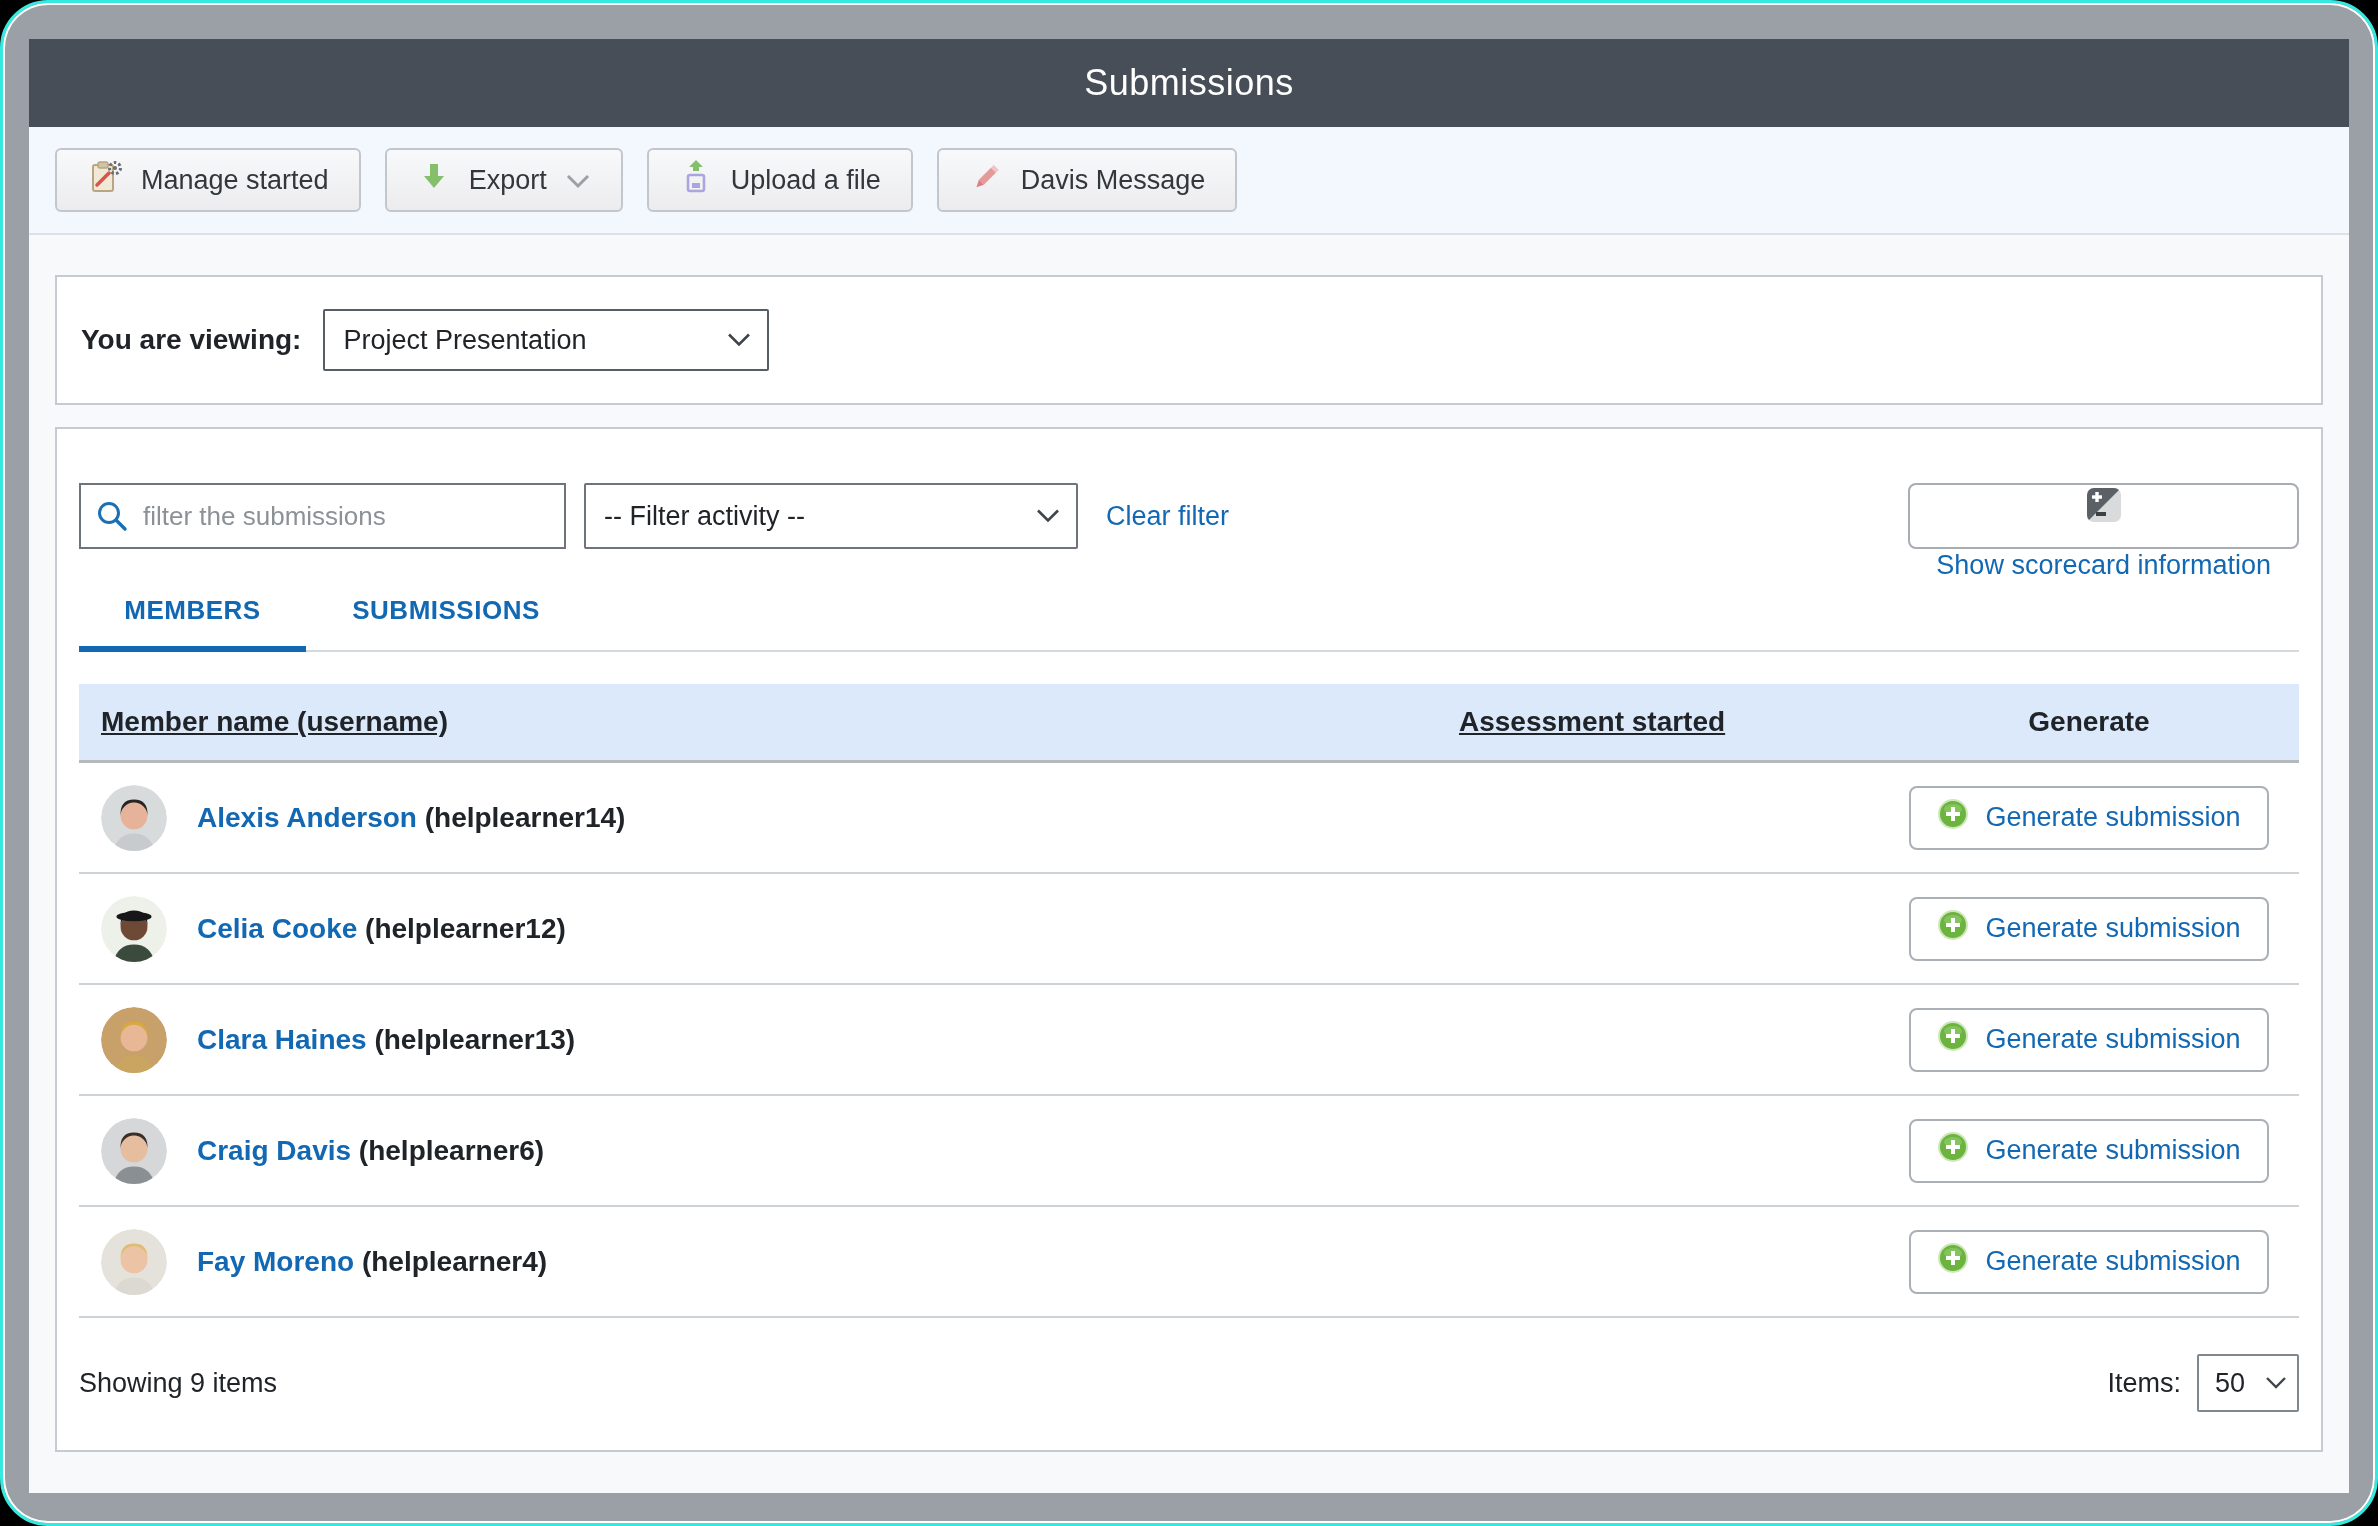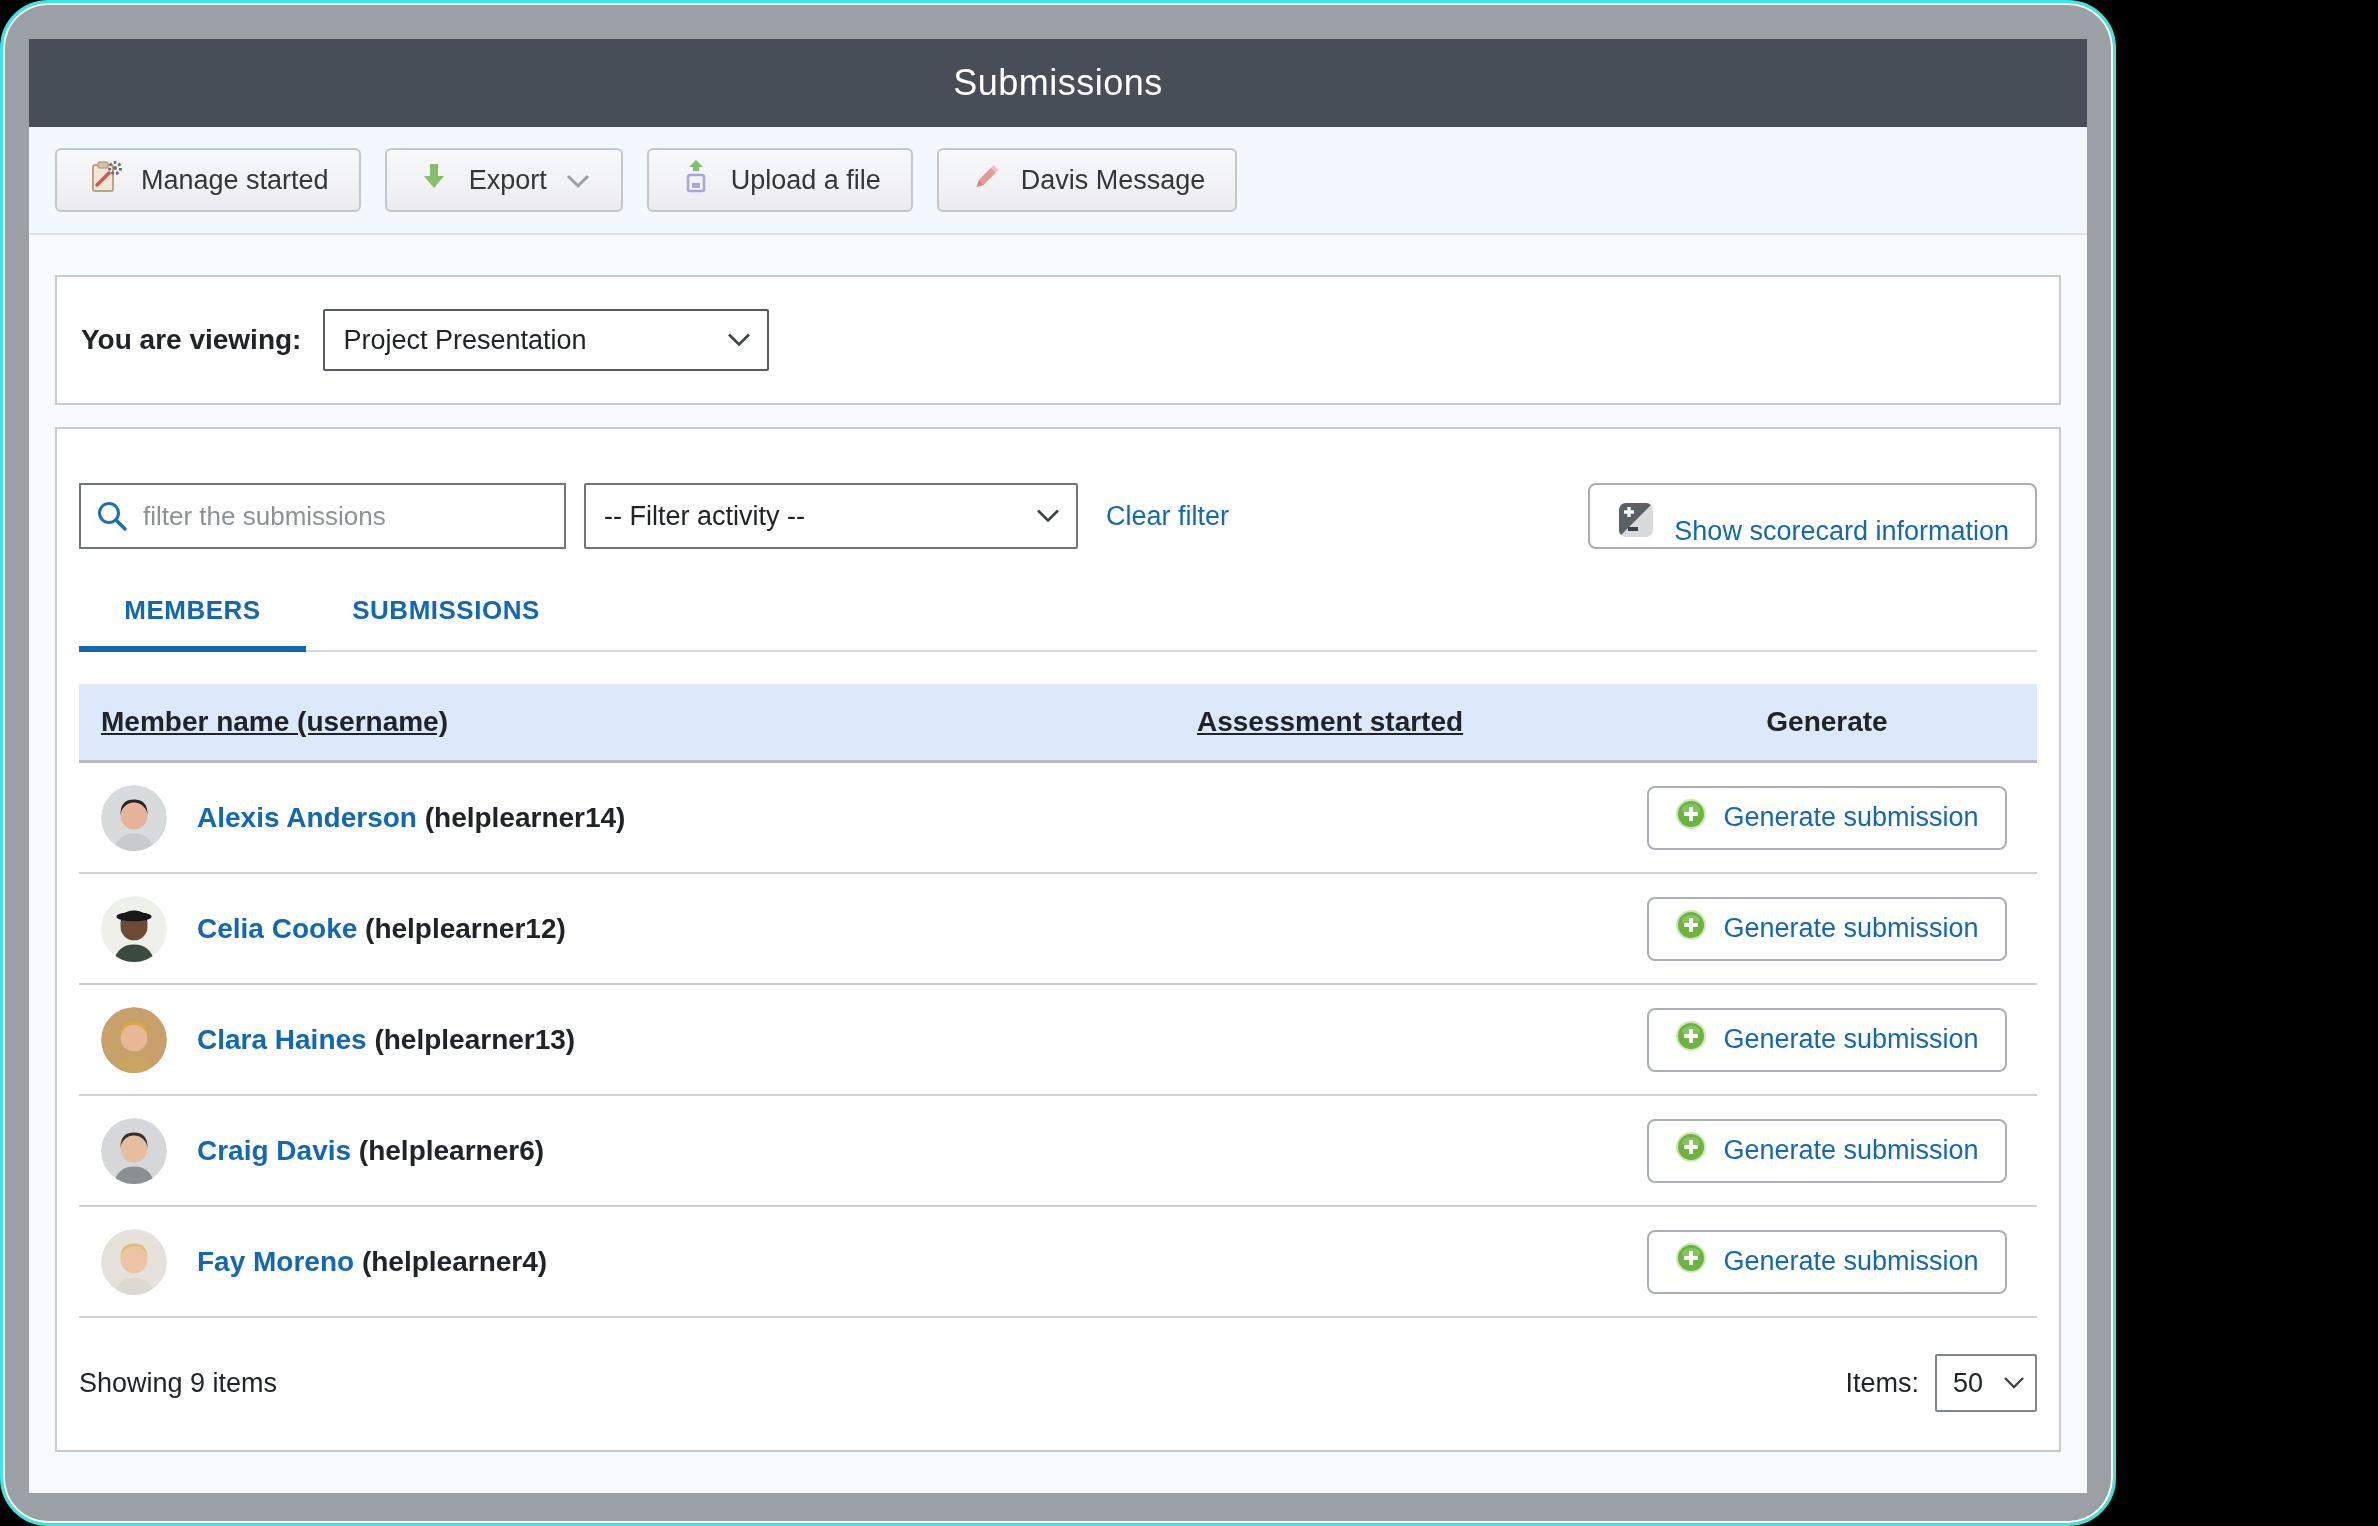--- a/index.html
+++ b/index.html
@@ -1,16 +1,16 @@
 <!DOCTYPE html>
 <html><head>
 <meta charset="utf-8">
 <style>
   html,body{margin:0;padding:0;background:#000;}
-  .stage{position:relative;width:2116px;height:1526px;background:#000;
+  .stage{position:relative;width:2378px;height:1526px;background:#000;
          font-family:"Liberation Sans",sans-serif;overflow:hidden;}
   .bezel{position:absolute;inset:0;border-radius:48px;background:#9aa0a5;
          border:3px solid #35e8e0;box-shadow:inset 0 0 0 2px #ffffff;overflow:hidden;}
   .screen{position:absolute;left:26px;right:26px;top:36px;bottom:30px;background:#f7f9fa;overflow:hidden;}
 
   
   .app-header{height:88px;background:#474e57;display:flex;align-items:center;justify-content:center;}
   .app-header h1{margin:0;color:#ffffff;font-size:36px;font-weight:500;letter-spacing:.5px;}
 
   
@@ -37,22 +37,22 @@
 
   
   .main-panel{padding:0 22px 0;}
   .filter-row{display:flex;align-items:center;padding-top:54px;}
   .search-box{display:flex;align-items:center;width:487px;height:66px;border:2px solid #6e747b;background:#fff;box-sizing:border-box;}
   .search-box svg{margin:0 12px 0 14px;flex:none;}
   .search-box input{border:none;outline:none;flex:1;min-width:0;font-size:26px;color:#333;font-family:inherit;background:transparent;}
   .search-box input::placeholder{color:#8c9196;}
   .activity-select{margin-left:18px;}
   .clear-link{margin-left:28px;color:#1268b3;font-size:27px;text-decoration:none;cursor:pointer;}
-  .scorecard-btn{margin-left:auto;display:flex;align-items:flex-end;gap:18px;height:66px;padding:0 26px;
-       background:#fff;border:2px solid #a7adb3;border-radius:8px;color:#1268b3;font-size:27px;cursor:pointer;font-family:inherit;}
+  .scorecard-btn{margin-left:auto;display:flex;align-items:center;gap:18px;height:66px;padding:0 26px;
+       background:#fff;border:2px solid #a7adb3;border-radius:8px;color:#1268b3;font-size:27px;cursor:pointer;font-family:inherit;flex-direction:column;}
 
   
   .tabs{display:flex;margin-top:46px;border-bottom:2px solid #d4d9dd;}
   .tab{position:relative;width:227px;text-align:center;padding-bottom:24px;font-weight:700;font-size:26px;
        color:#1268b3;letter-spacing:.5px;cursor:pointer;}
   .tab + .tab{width:280px;}
   .tab.active::after{content:"";position:absolute;left:0;right:0;bottom:-2px;height:6px;background:#1268b3;}
 
   
   .table{margin-top:32px;}

